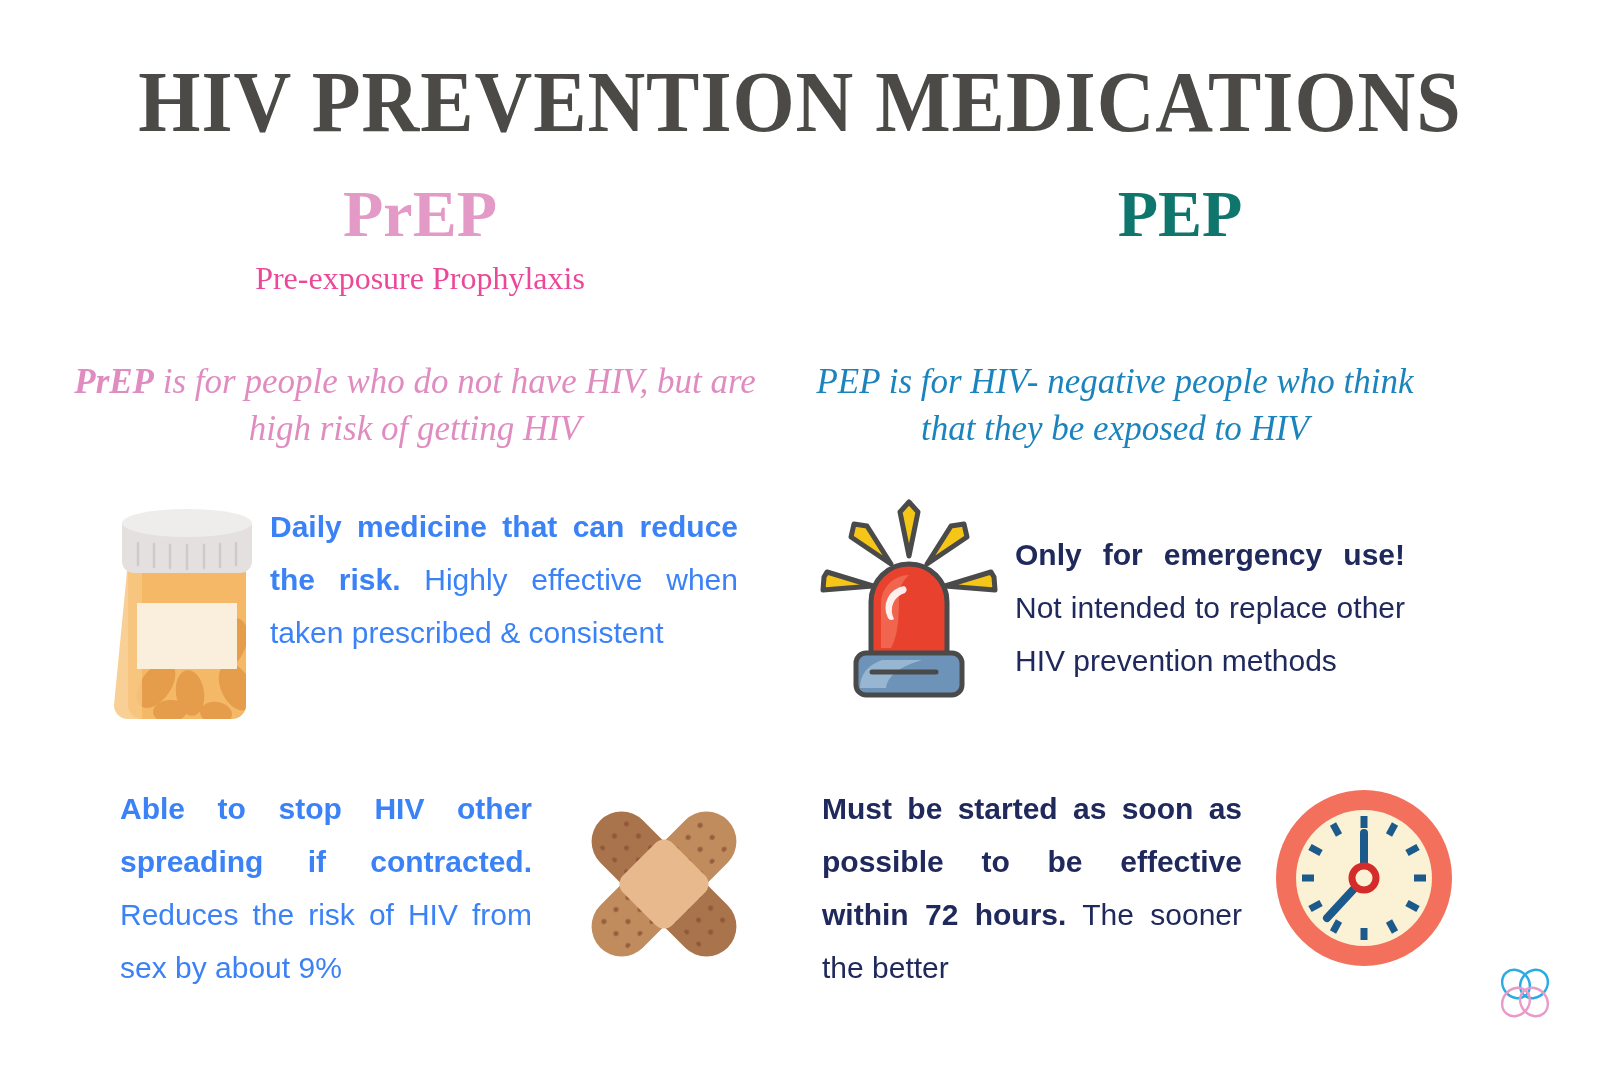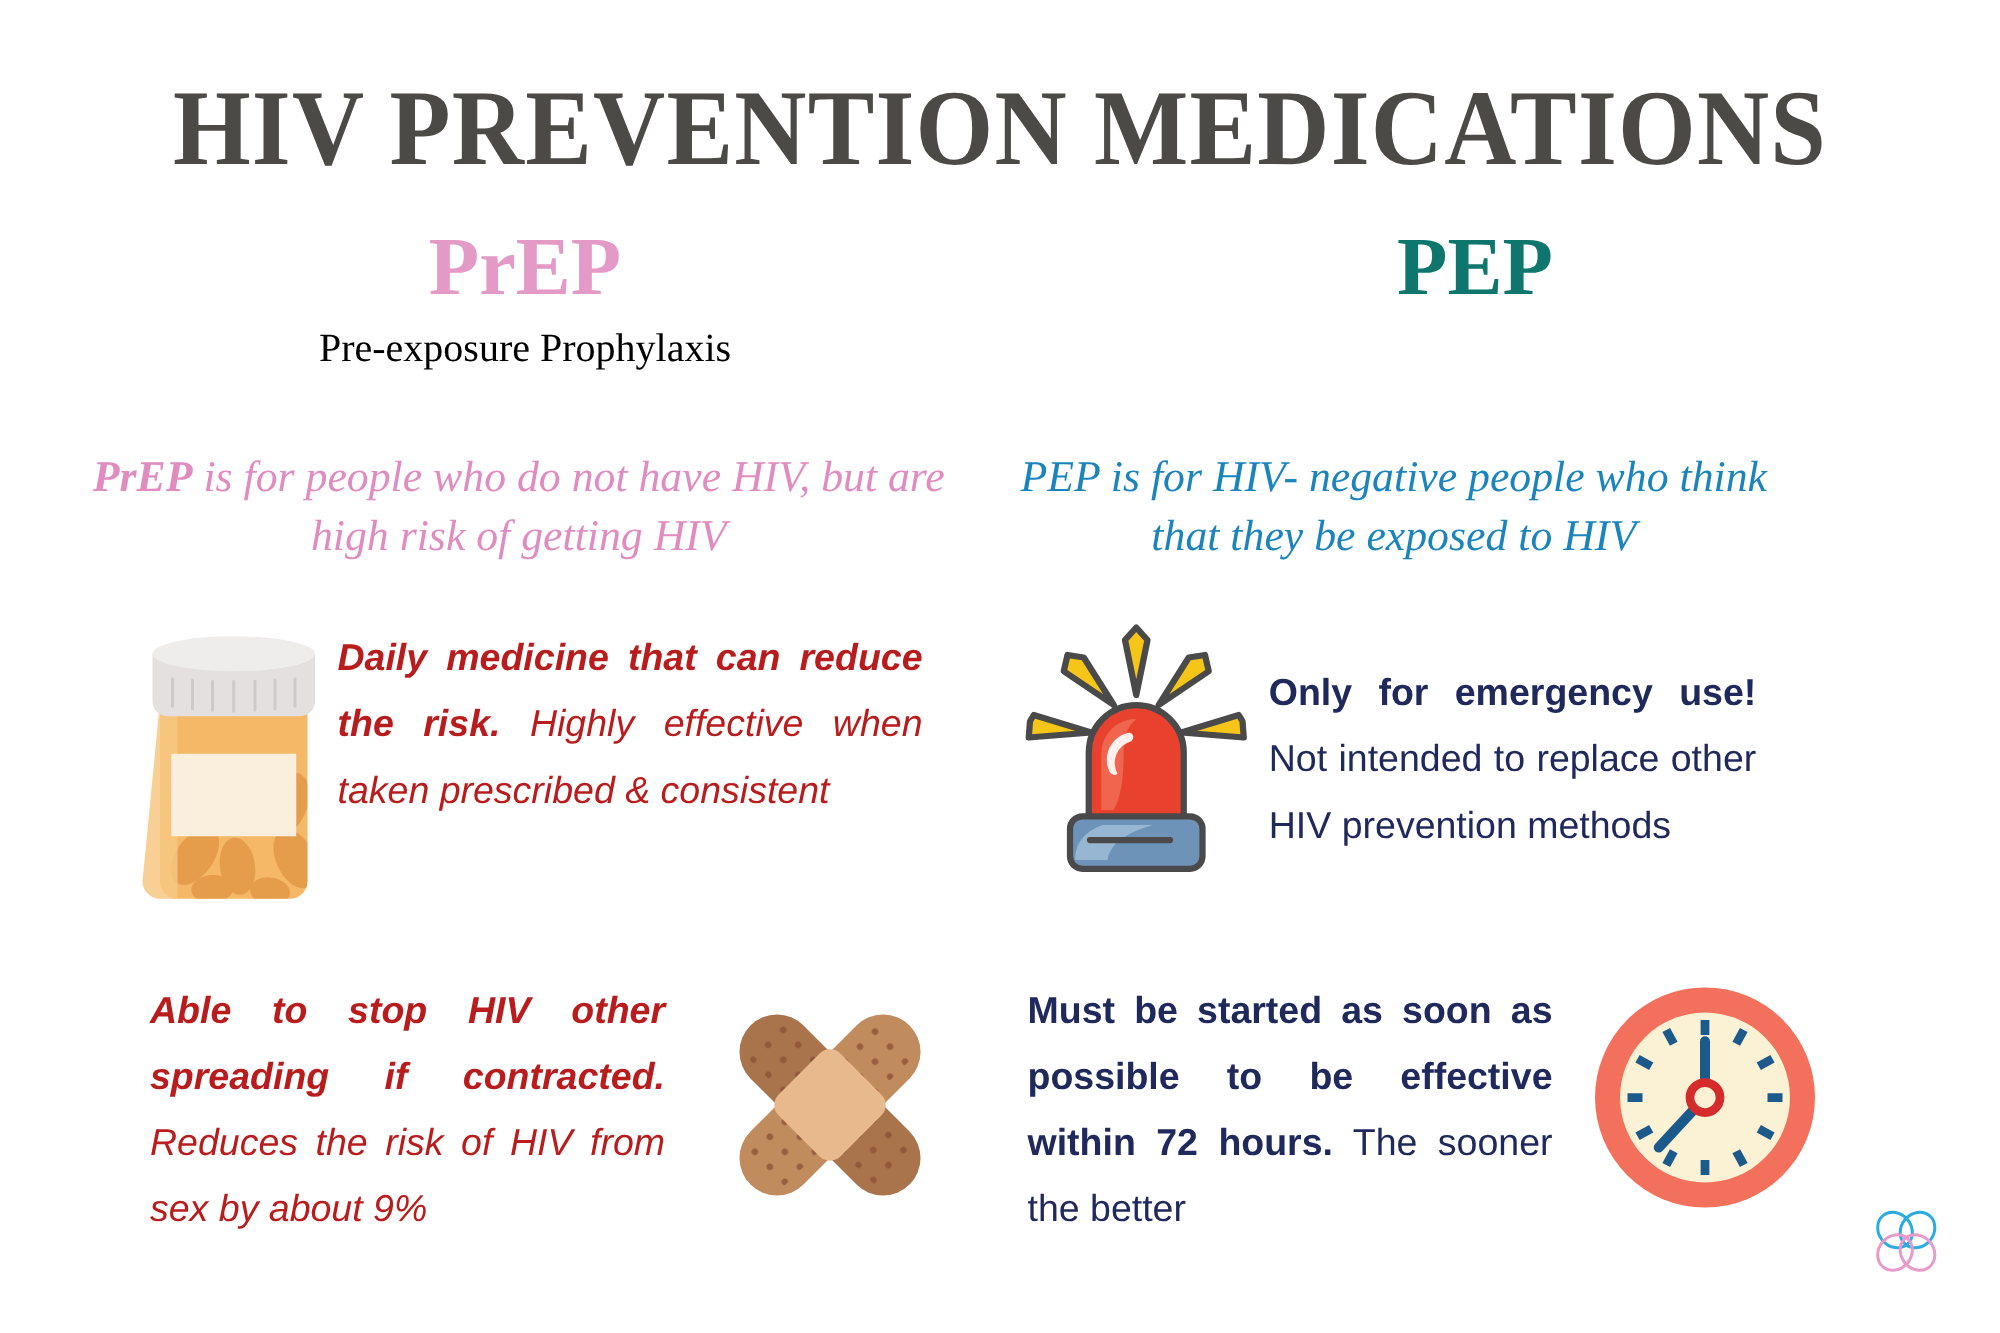--- a/index.html
+++ b/index.html
@@ -46,21 +46,21 @@
     line-height: 72px;
     margin: 0;
   }
   .col-abbr.pink { color: #e49ac6; }
   .col-abbr.blue { color: #0f766e; }
 
   .col-sub {
     font-family: "Liberation Serif", serif;
     font-size: 32px;
     line-height: 44px;
-    color: #000000;
+    color: #ec4899;
     margin-top: 6px;
   }
 
   
   .tagline {
     position: absolute;
     text-align: center;
     font-family: Liberation Serif, serif;
     font-style: italic;
     font-size: 35px;
@@ -72,21 +72,21 @@
 
   
   .block { position: absolute; }
 
   .copy {
     text-align: justify;
     font-size: 30px;
     line-height: 53px;
     font-family: "Liberation Sans", sans-serif;
   }
-  .copy.magenta { color: #b91c1c; font-style: italic; }
+  .copy.magenta { color: #3b82f6; }
   .copy.navy    { color: #20295c; }
   .copy b { font-weight: bold; }
 
   
   #block-prep-1  { left: 270px;  top: 500px; width: 468px; }
   #block-pep-1   { left: 1015px; top: 528px; width: 390px; }
   #block-prep-2  { left: 120px;  top: 782px; width: 412px; }
   #block-pep-2   { left: 822px;  top: 782px; width: 420px; }
 
   

